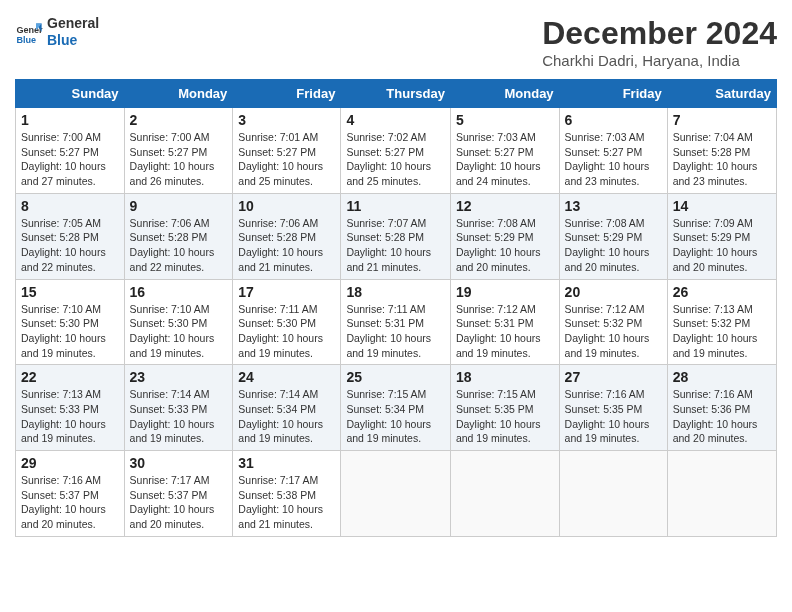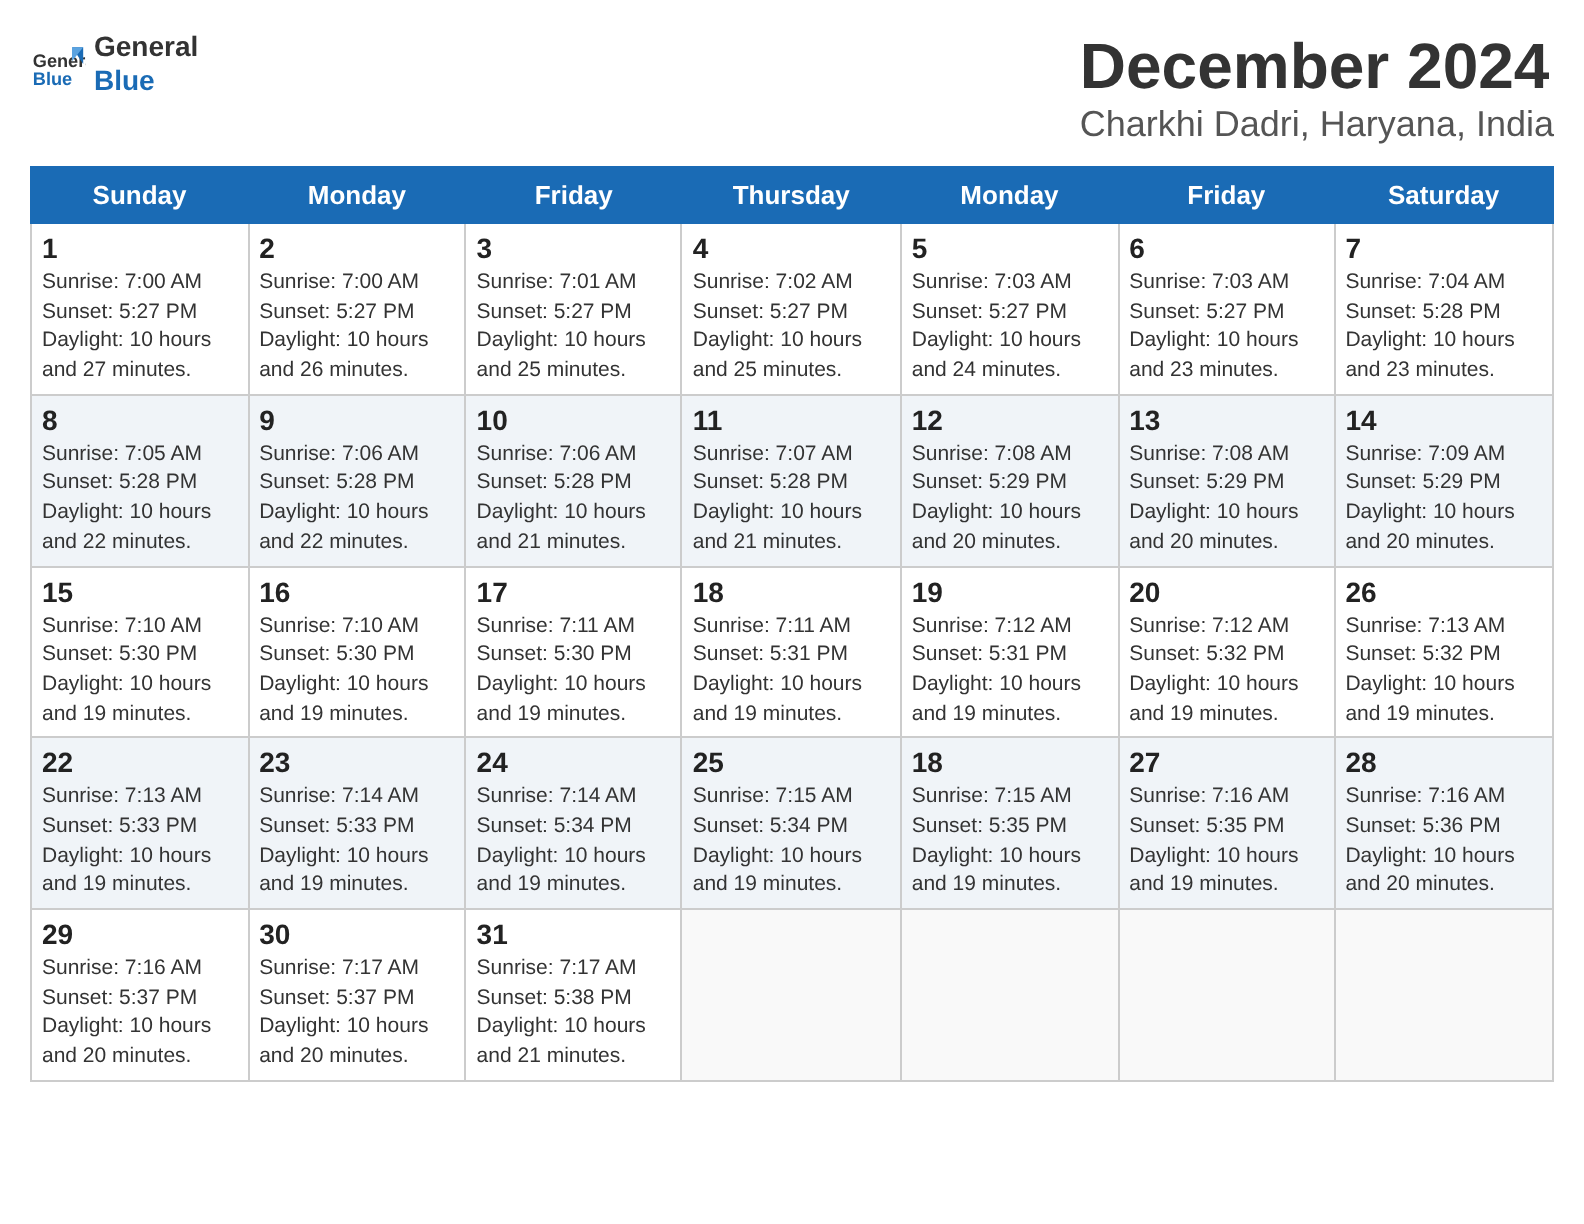--- a/index.html
+++ b/index.html
@@ -27,33 +27,33 @@
     }
     .title-area {
       text-align: left;
     }
     .month-title {
       font-size: 32px;
       font-weight: bold;
       color: #333;
     }
     .location-title {
-      font-size: 18px;
+      font-size: 15px;
       color: #555;
     }
     .calendar-table {
       width: 100%;
       border-collapse: collapse;
       font-size: 11px;
     }
     .calendar-table thead th {
       background: #1a6bb5;
       color: #fff;
       padding: 6px 5px;
-      text-align: center;
+      text-align: right;
       font-size: 13px;
       font-weight: bold;
       border: 1px solid #1a6bb5;
     }
     .calendar-table tbody td {
       border: 1px solid #ccc;
       vertical-align: top;
       padding: 4px 5px;
       min-height: 75px;
       width: 113px;

